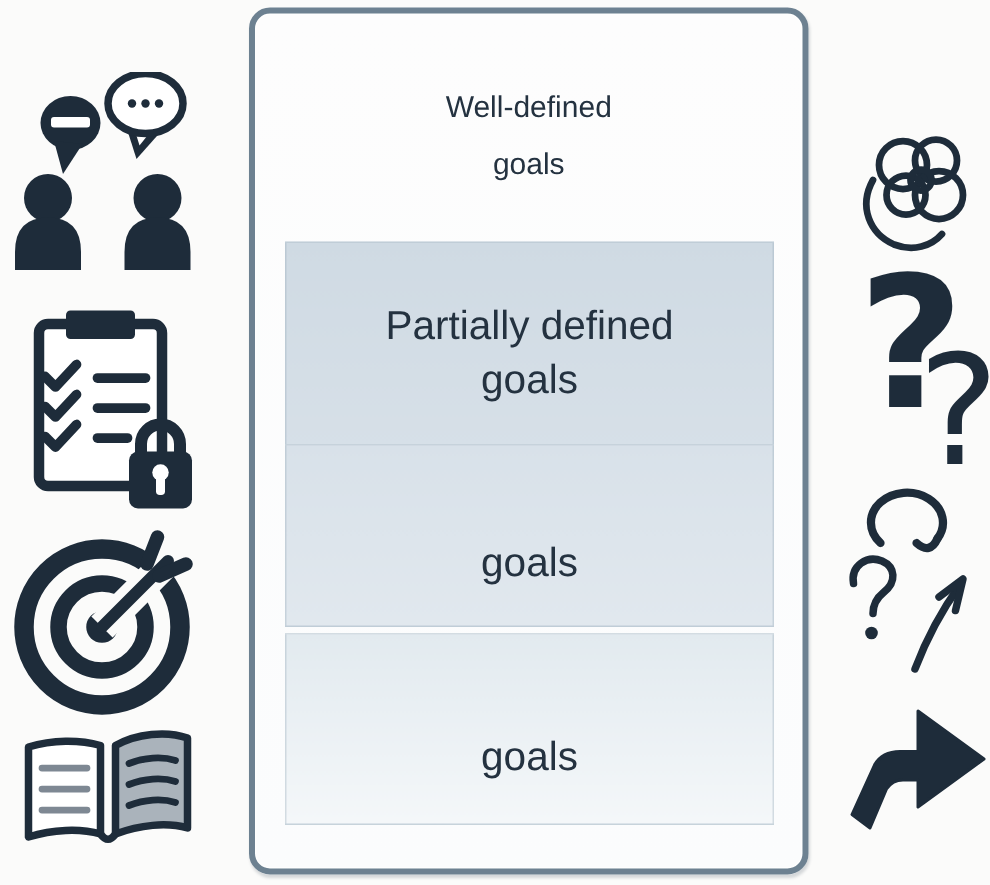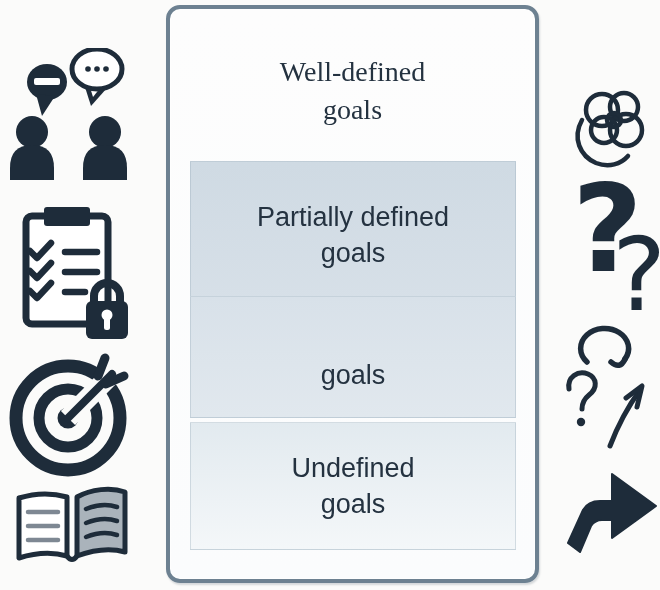--- a/index.html
+++ b/index.html
@@ -12,21 +12,21 @@
 
   
   .panel{
     position:absolute;left:166px;top:5px;width:373px;height:578px;
     box-sizing:border-box;border:4px solid #6d8191;border-radius:14px;
     background:linear-gradient(180deg,#fdfdfd 0%,#fbfcfd 100%);
     box-shadow:inset 0 0 0 1px rgba(255,255,255,.65), 1px 2px 2px rgba(40,55,70,.18);
   }
   .panel-title{
     position:absolute;left:0;top:44px;width:100%;
-    text-align:center;color:#243240;font-size:28px;line-height:38px;font-weight:400;font-family:Liberation Serif, serif;
+    text-align:center;color:#243240;font-size:20px;line-height:38px;font-weight:400;
   }
   .level-box{
     position:absolute;left:20px;width:326px;
     display:flex;align-items:center;justify-content:center;
     text-align:center;color:#243240;font-size:27px;line-height:36px;
     border:1px solid rgba(150,168,184,.35);box-sizing:border-box;
   }
   .level-0{top:152px;height:147px;background:linear-gradient(180deg,#cfdae3 0%,#d7e0e8 100%);}
   .level-1{top:287px;height:122px;background:linear-gradient(180deg,#d8e1e9 0%,#e1e8ee 100%);}
   .level-2{top:413px;height:128px;background:linear-gradient(180deg,#e2eaef 0%,#f4f7f9 100%);}
@@ -59,21 +59,21 @@
 
     <div class="level-box level-1">
       <div>
         <br>
         <span>goals</span>
       </div>
     </div>
 
     <div class="level-box level-2">
       <div>
-        <span>Undefined</span><br>
+        <br>
         <span>goals</span>
       </div>
     </div>
   </div>
 
   <div class="icon" style="left:8px;top:48px;width:130px;height:132px;">
     <svg viewBox="0 0 130 132" fill="none">
       <ellipse cx="39" cy="34" rx="20" ry="18" fill="#1e2c3a"></ellipse>
       <path d="M28 46 L34 68 L47 48 Z" fill="#1e2c3a"></path>
       <rect x="26" y="30" width="26" height="7" rx="2" fill="#ffffff"></rect>

